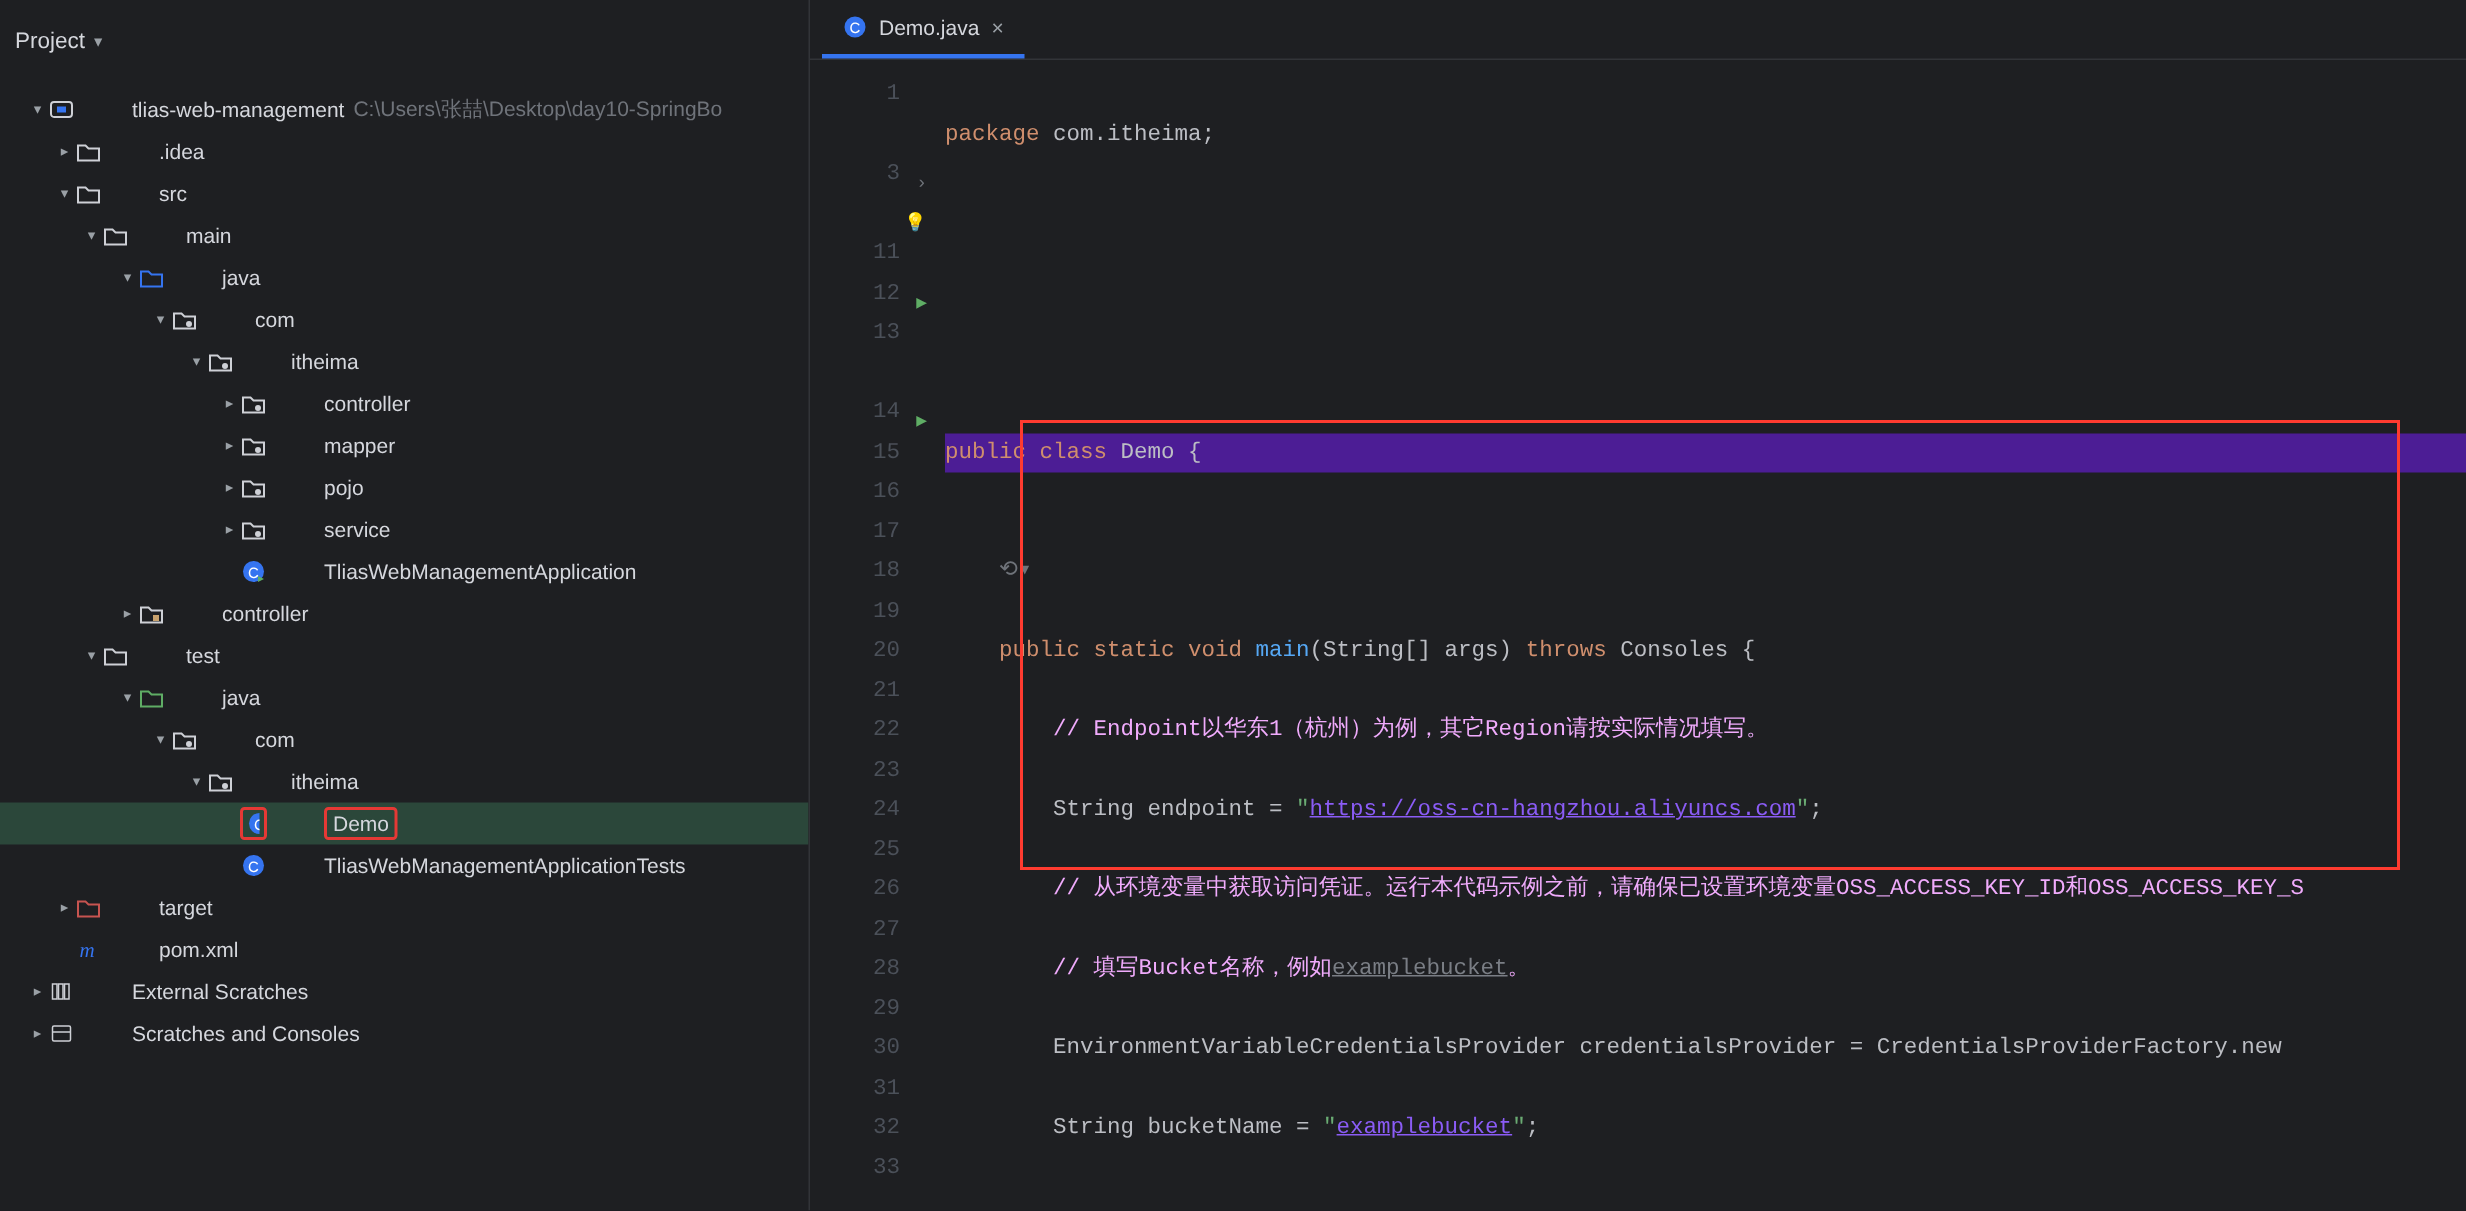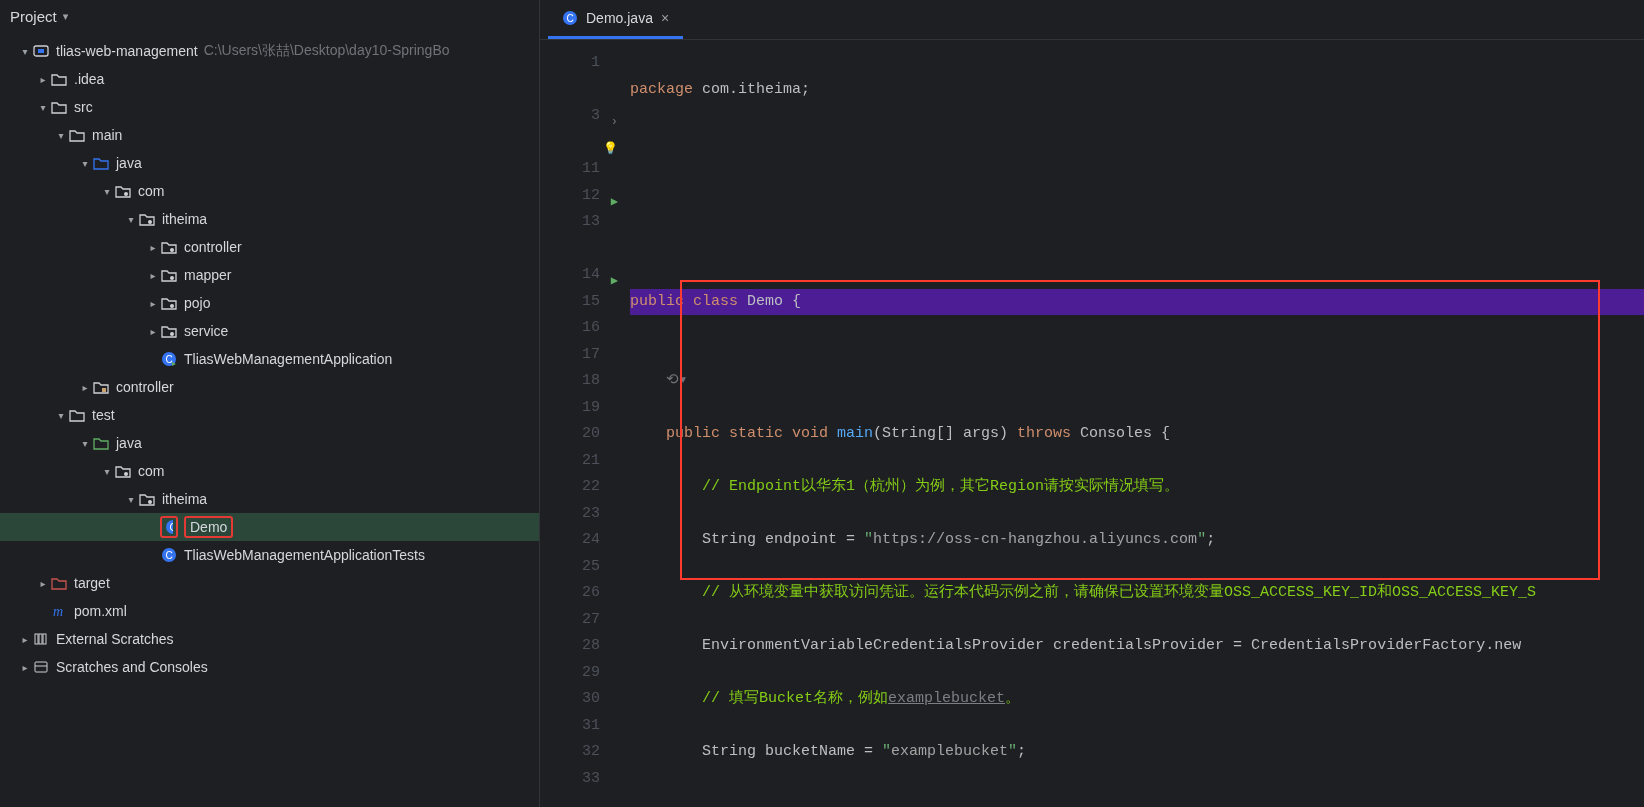--- a/index.html
+++ b/index.html
@@ -1,26 +1,26 @@
 <!DOCTYPE html>
 <html><head>
 <meta charset="utf-8">
 <style>
   * { margin: 0; padding: 0; box-sizing: border-box; }
   html, body { width: 100%; height: 100%; background: #1e1f22; color: #bcbec4; font-family: "Segoe UI", Arial, sans-serif; font-size: 14px; overflow: hidden; }
   .root { display: flex; width: 1644px; height: 807px; }
   .sidebar { width: 540px; background: #1e1f22; display: flex; flex-direction: column; border-right: 1px solid #323438; }
-  .sidebar-header { display: flex; align-items: center; gap: 6px; padding: 8px 10px; font-size: 15px; color: #d5d7dd; }
+  .sidebar-header { display: flex; align-items: center; gap: 6px; padding: 19px 10px; font-size: 15px; color: #d5d7dd; }
   .sidebar-header .chev { font-size: 11px; color: #9aa0a6; }
   .tree { flex: 1; overflow: hidden; padding: 4px 0; }
   .tree-row { display: flex; align-items: center; height: 28px; padding-right: 8px; white-space: nowrap; overflow: hidden; text-overflow: ellipsis; }
   .tree-row.selected { background: #2b473a; }
   .tree-row .arrow { width: 14px; color: #9aa0a6; font-size: 10px; text-align: center; }
   .tree-row .icon { width: 18px; display: inline-flex; align-items: center; justify-content: center; margin-right: 6px; }
-  .tree-row .label { color: #d5d7dd; }
+  .tree-row .label { color: #d5d7dd; margin-left: 32px; }
   .tree-row .path { color: #6f737a; margin-left: 6px; }
   .depth-0 { padding-left: 18px; }
   .depth-1 { padding-left: 36px; }
   .depth-2 { padding-left: 54px; }
   .depth-3 { padding-left: 78px; }
   .depth-4 { padding-left: 100px; }
   .depth-5 { padding-left: 124px; }
   .depth-6 { padding-left: 146px; }
   .red-box-demo { border: 2px solid #e53935; border-radius: 3px; }
   .editor-side { flex: 1; display: flex; flex-direction: column; background: #1e1f22; }
@@ -28,22 +28,22 @@
   .tab { display: flex; align-items: center; gap: 8px; padding: 0 14px; height: 100%; color: #d5d7dd; border-bottom: 3px solid #3574f0; }
   .tab .close { color: #9aa0a6; cursor: pointer; }
   .editor { flex: 1; display: flex; overflow: hidden; font-family: Consolas, "Courier New", monospace; font-size: 15px; line-height: 26.5px; position: relative; }
   .gutter { width: 80px; text-align: right; color: #4b5059; padding-top: 10px; user-select: none; }
   .gutter .ln { height: 26.5px; padding-right: 20px; position: relative; }
   .gutter .ln .mark { position: absolute; right: 2px; top: 6px; font-size: 12px; }
   .code { flex: 1; padding: 10px 0 18px 10px; white-space: pre; overflow: hidden; position: relative; }
   .code .line { height: 26.5px; }
   .kw { color: #cf8e6d; }
   .str { color: #6aab73; }
-  .str-u { color: #a3a3a3; }
-  .cmt { color: #84cc16; }
+  .str-u { color: #8b5cf6; text-decoration: underline; }
+  .cmt { color: #f0abfc; }
   .cmt-u { color: #7a7e85; text-decoration: underline; }
   .fn-main { color: #56a8f5; }
   .dim { color: #6f737a; }
   .hl-bg { background: #4c1d95; display: inline-block; width: 100%; }
   .red-outline { position: absolute; border: 2px solid #ff3b30; pointer-events: none; }
   .bulb { color: #f2c55c; font-size: 14px; }
   .run { color: #5fad65; font-size: 11px; }
   .fold { color: #6f737a; font-size: 12px; }
   svg { display: block; }
 </style>
@@ -364,22 +364,22 @@
 <div class="line"></div>
 <div class="line"></div>
 <div class="line"></div>
 <div class="line hl-bg"><span class="kw">public class</span><span> Demo </span><span>{</span></div>
 <div class="line"></div>
 <div class="line">    <span class="dim">⟲▾</span></div>
 <div class="line">    <span class="kw">public static void</span><span class="fn-main"> main</span><span>(String[] args) </span><span class="kw">throws</span><span> Consoles {</span></div>
 <div class="line">        <span class="cmt">// Endpoint以华东1（杭州）为例，其它Region请按实际情况填写。</span></div>
 <div class="line">        <span>String endpoint = </span><span class="str">"</span><span class="str-u">https://oss-cn-hangzhou.aliyuncs.com</span><span class="str">"</span><span>;</span></div>
 <div class="line">        <span class="cmt">// 从环境变量中获取访问凭证。运行本代码示例之前，请确保已设置环境变量OSS_ACCESS_KEY_ID和OSS_ACCESS_KEY_S</span></div>
+<div class="line">        <span class="cmt">// 填写Bucket名称，例如</span><span class="cmt-u">examplebucket</span><span class="cmt">。</span></div>
 <div class="line">        <span>EnvironmentVariableCredentialsProvider credentialsProvider = CredentialsProviderFactory.new</span></div>
-<div class="line">        <span class="cmt">// 填写Bucket名称，例如</span><span class="cmt-u">examplebucket</span><span class="cmt">。</span></div>
 <div class="line">        <span>String bucketName = </span><span class="str">"</span><span class="str-u">examplebucket</span><span class="str">"</span><span>;</span></div>
 
 
 
 
 
 
 
 
 

